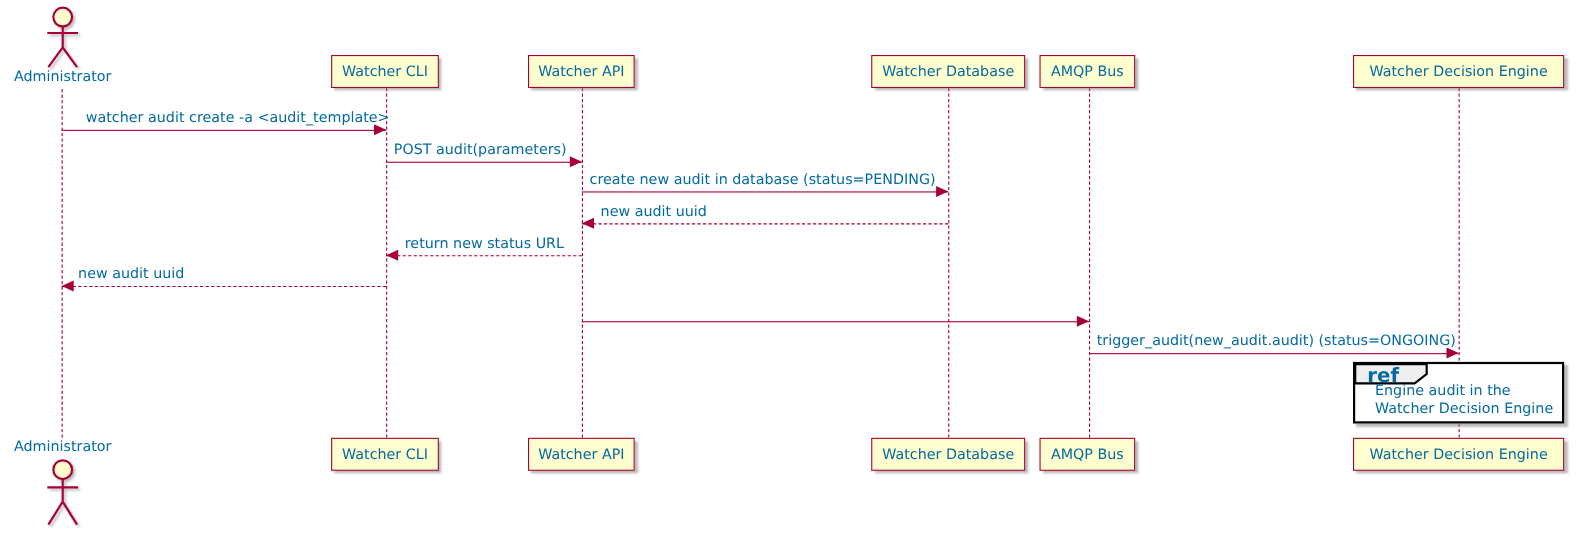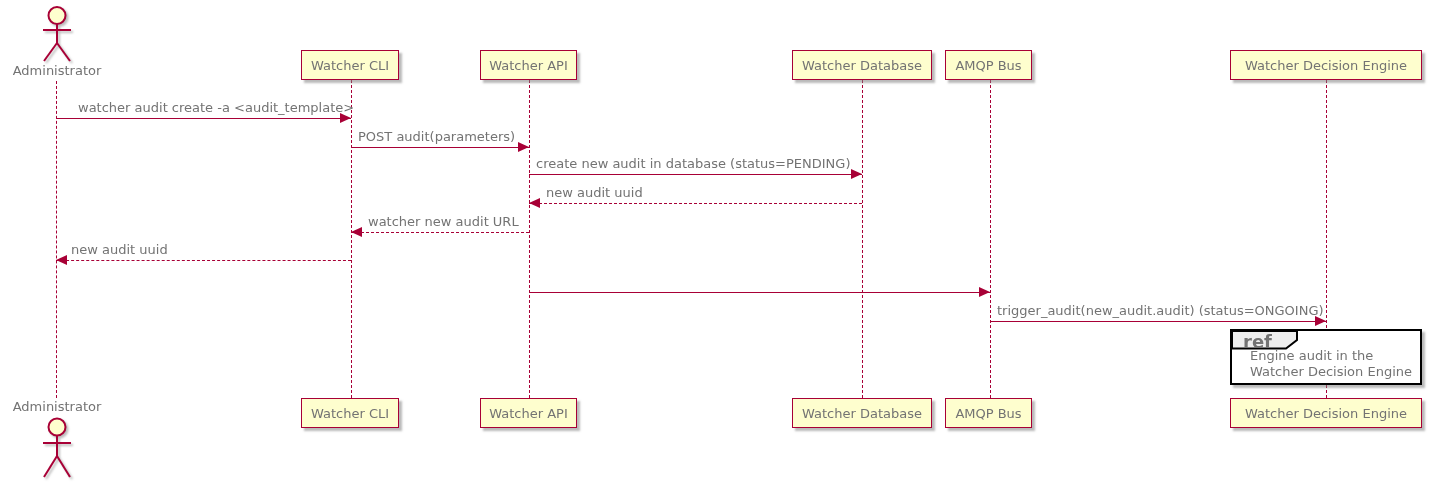--- a/index.html
+++ b/index.html
@@ -1,21 +1,21 @@
 <!DOCTYPE html>
 <html><head>
 <meta charset="utf-8">
 <style>
   html, body { margin: 0; padding: 0; background: #ffffff; }
   .canvas {
     position: relative;
     width: 1434px; height: 486px;
     background: #ffffff;
     font-family: "DejaVu Sans", "Liberation Sans", sans-serif;
-    color: #737373;
+    color: #0369a1;
     overflow: hidden;
   }
   .lifeline {
     position: absolute;
     width: 0;
     border-left: 1px dashed #A80036;
     z-index: 0;
   }
   .pbox {
     position: absolute;
@@ -112,21 +112,21 @@
   <div class="arr right" style="left:518px; top:142px;"></div>
 
   <div class="mlabel" style="left:536px; top:156px;">create new audit in database (status=PENDING)</div>
   <div class="mline" style="left:529px; top:174px; width:333px;"></div>
   <div class="arr right" style="left:851px; top:169px;"></div>
 
   <div class="mlabel" style="left:546px; top:185px;">new audit uuid</div>
   <div class="mline dashed" style="left:529px; top:203px; width:333px;"></div>
   <div class="arr left" style="left:529px; top:198px;"></div>
 
-  <div class="mlabel" style="left:368px; top:214px;">watcher new audit URL</div>
+  <div class="mlabel" style="left:368px; top:214px;">return new status URL</div>
   <div class="mline dashed" style="left:351px; top:232px; width:178px;"></div>
   <div class="arr left" style="left:351px; top:227px;"></div>
 
   <div class="mlabel" style="left:71px; top:242px;">new audit uuid</div>
   <div class="mline dashed" style="left:56px; top:260px; width:295px;"></div>
   <div class="arr left" style="left:56px; top:255px;"></div>
 
   <div class="mline" style="left:529px; top:292px; width:461px;"></div>
   <div class="arr right" style="left:979px; top:287px;"></div>
 

